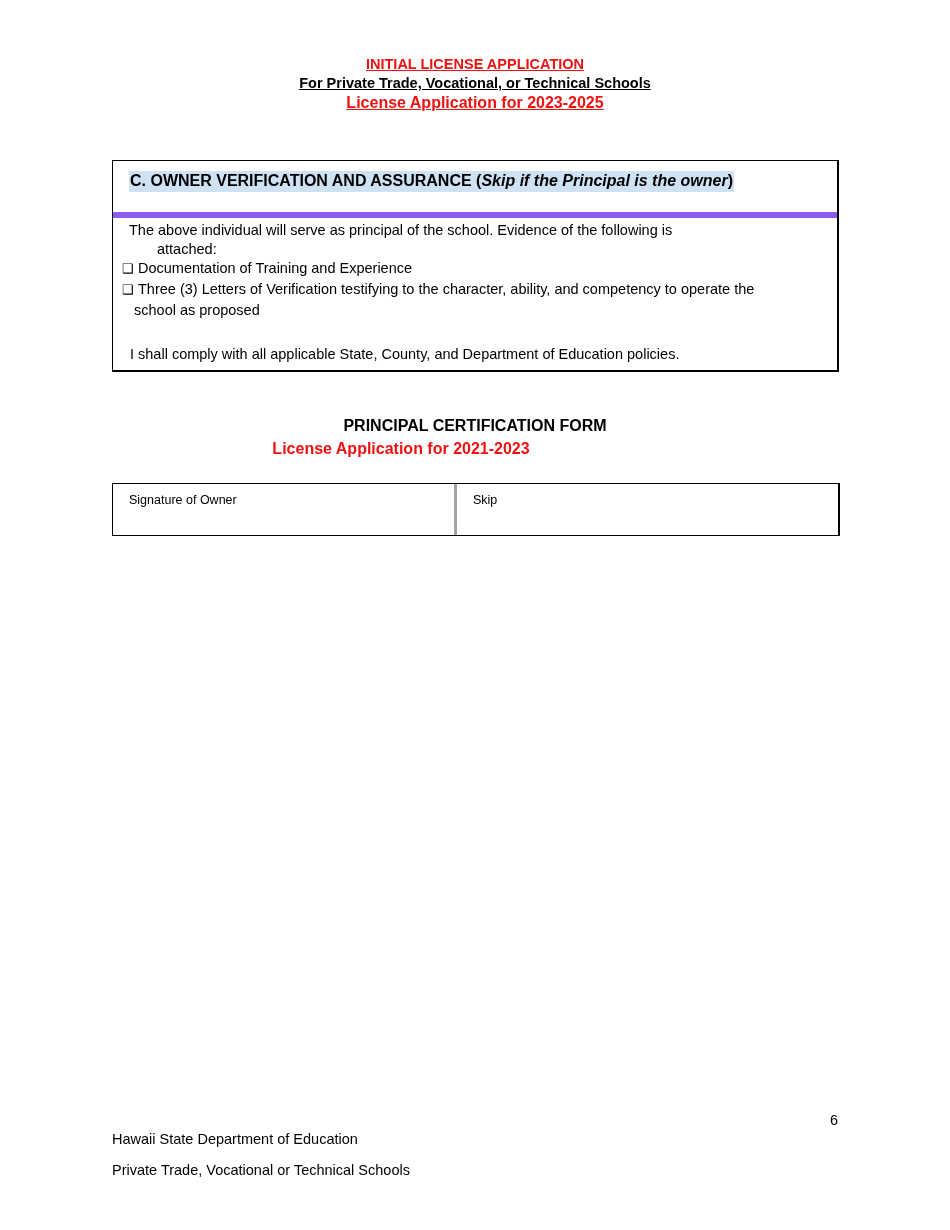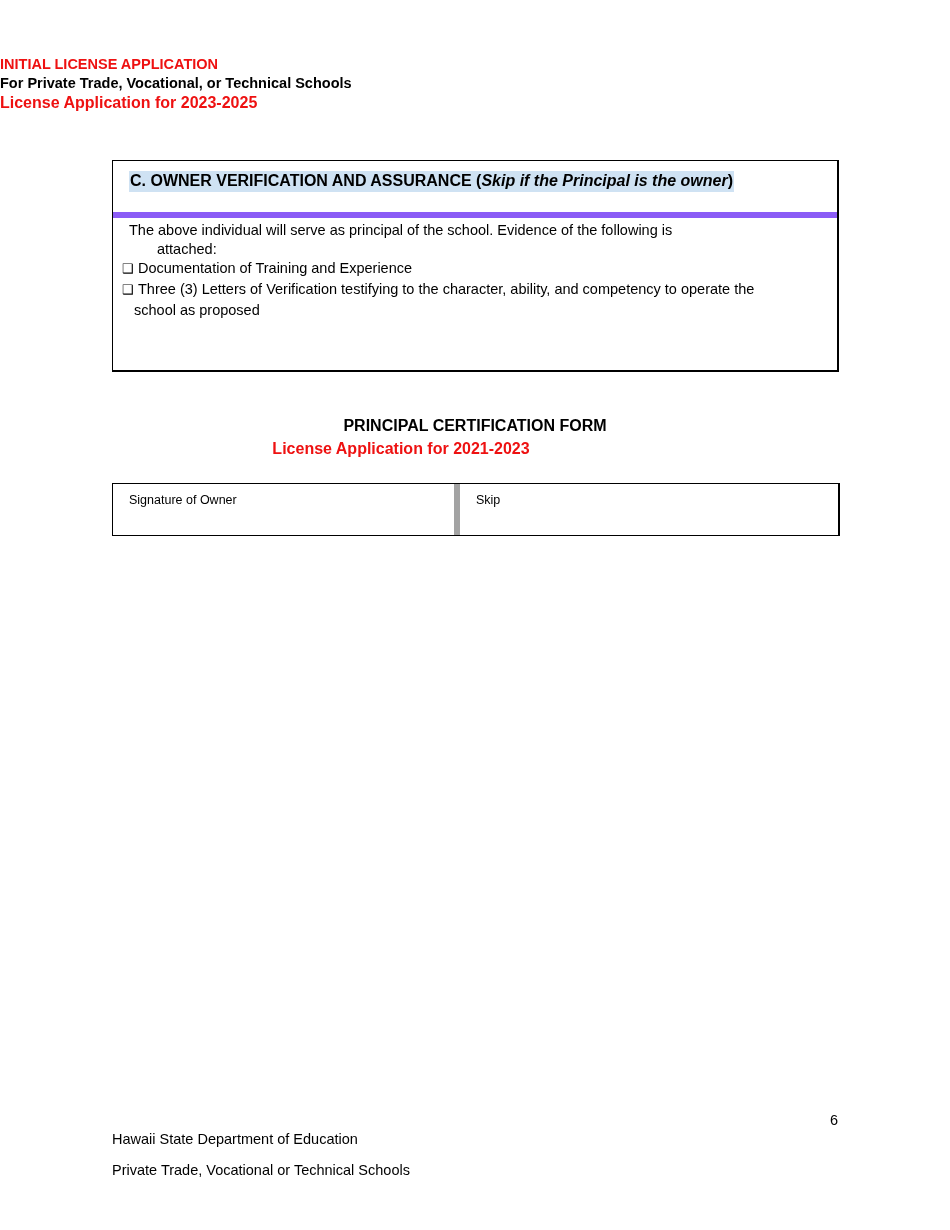--- a/index.html
+++ b/index.html
@@ -12,23 +12,24 @@
       height: 1230px;
       position: relative;
       font-family: "Liberation Sans", sans-serif;
       color: #000000;
       overflow: hidden;
     }
     .hdr {
       position: absolute;
       left: 0;
       width: 950px;
-      text-align: left;
+      text-align: center;
       font-weight: bold;
       white-space: nowrap;
+      text-decoration: underline;
     }
     .red { color: #ee1111; }
     .hdr-1 { top: 56px; font-size: 14.5px; }
     .hdr-2 { top: 75px; font-size: 14.5px; }
     .hdr-3 { top: 94px; font-size: 16px; }
 
     .box {
       position: absolute;
       left: 112px;
       top: 160px;
@@ -96,21 +97,21 @@
       border: 1.5px solid #000;
       border-right-width: 2.5px;
       display: flex;
     }
     .sig-cell {
       position: relative;
       height: 100%;
     }
     .sig-cell.left {
       width: 341px;
-      border-right: 6px solid #a3a3a3;
+      border-right: 3px solid #a3a3a3;
     }
     .sig-cell.right {
       flex: 1;
     }
     .sig-label {
       position: absolute;
       top: 9px;
       left: 16px;
       font-size: 12.5px;
     }
@@ -145,20 +146,21 @@
 
   <div class="body-text" style="left:9px; top:99px;">
     <span class="cb-glyph">❑</span><span>Documentation of Training and Experience</span>
   </div>
 
   <div class="body-text" style="left:9px; top:120px;">
     <span class="cb-glyph">❑</span><span>Three (3) Letters of Verification testifying to the character, ability, and competency to operate  the</span>
   </div>
   <div class="body-text" style="left:21px; top:141px;">school as proposed</div>
 
+  <div class="body-text" style="left:17px; top:185px;">I shall comply with all applicable State, County, and Department of Education policies.</div>
 </div>
 
 <div class="sec2-title">PRINCIPAL CERTIFICATION FORM</div>
 <div class="sec2-sub red">License Application for 2021-2023</div>
 
 <div class="sig-table">
   <div class="sig-cell left">
     <span class="sig-label">Signature of Owner</span>
   </div>
   <div class="sig-cell right">

